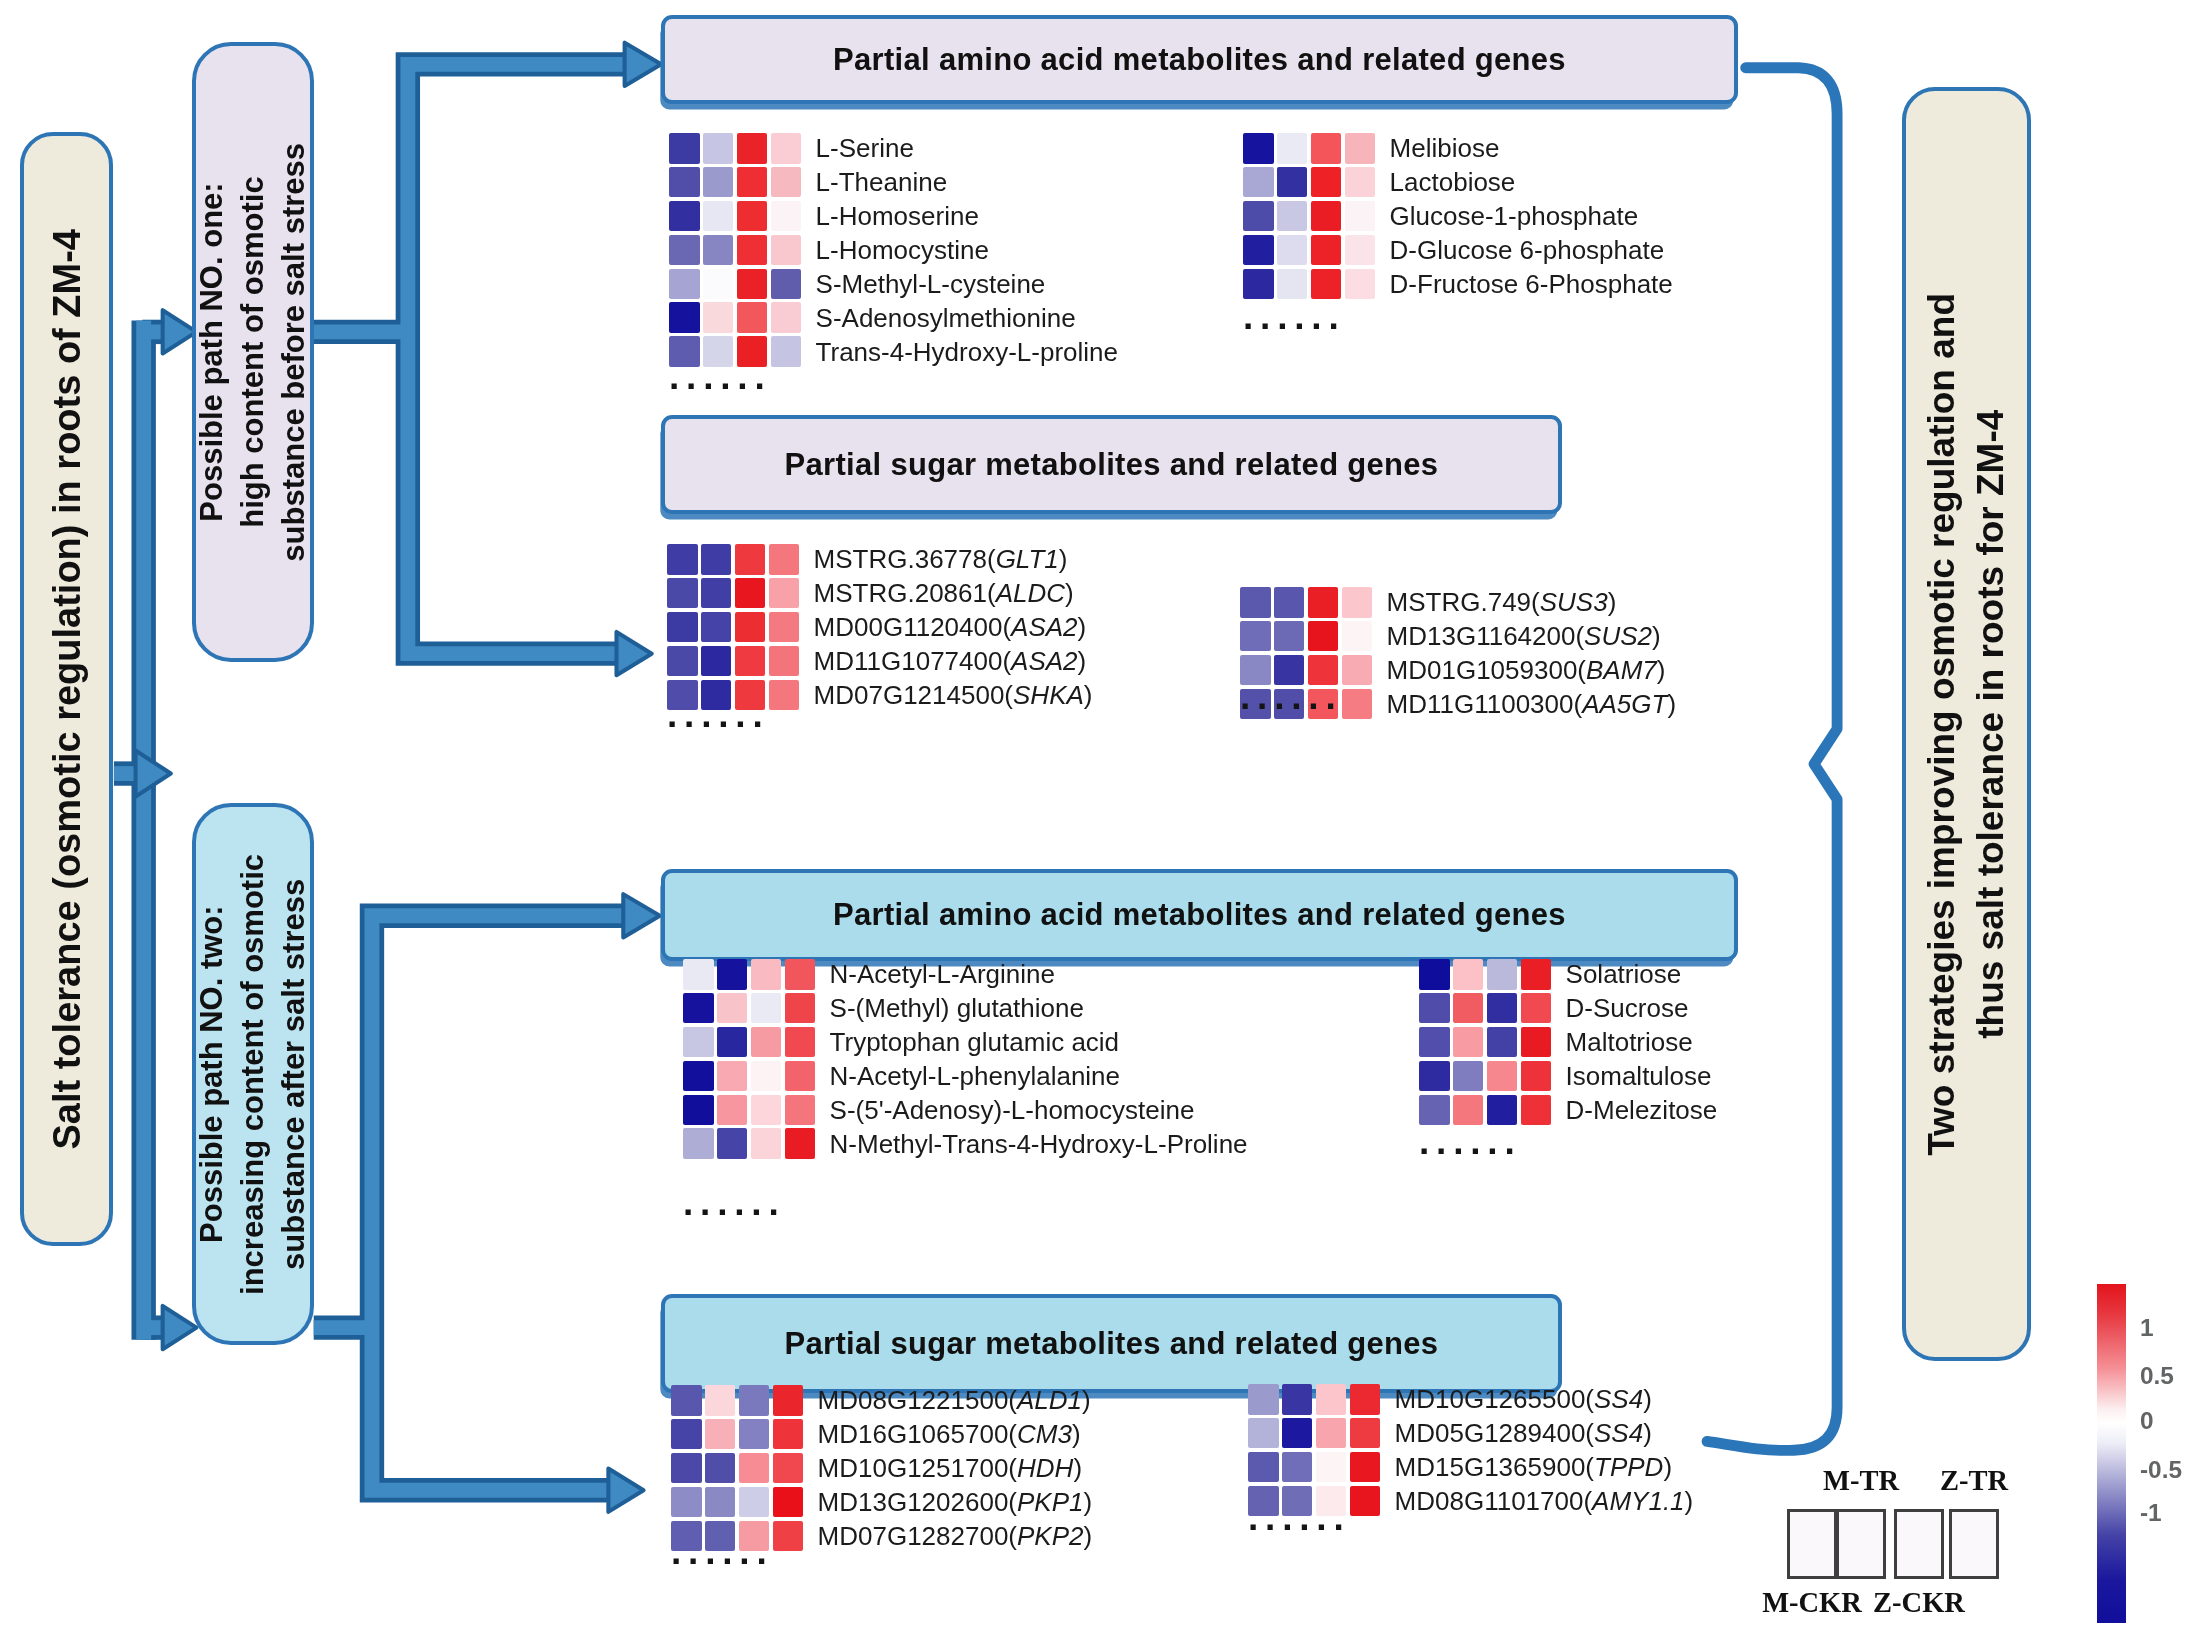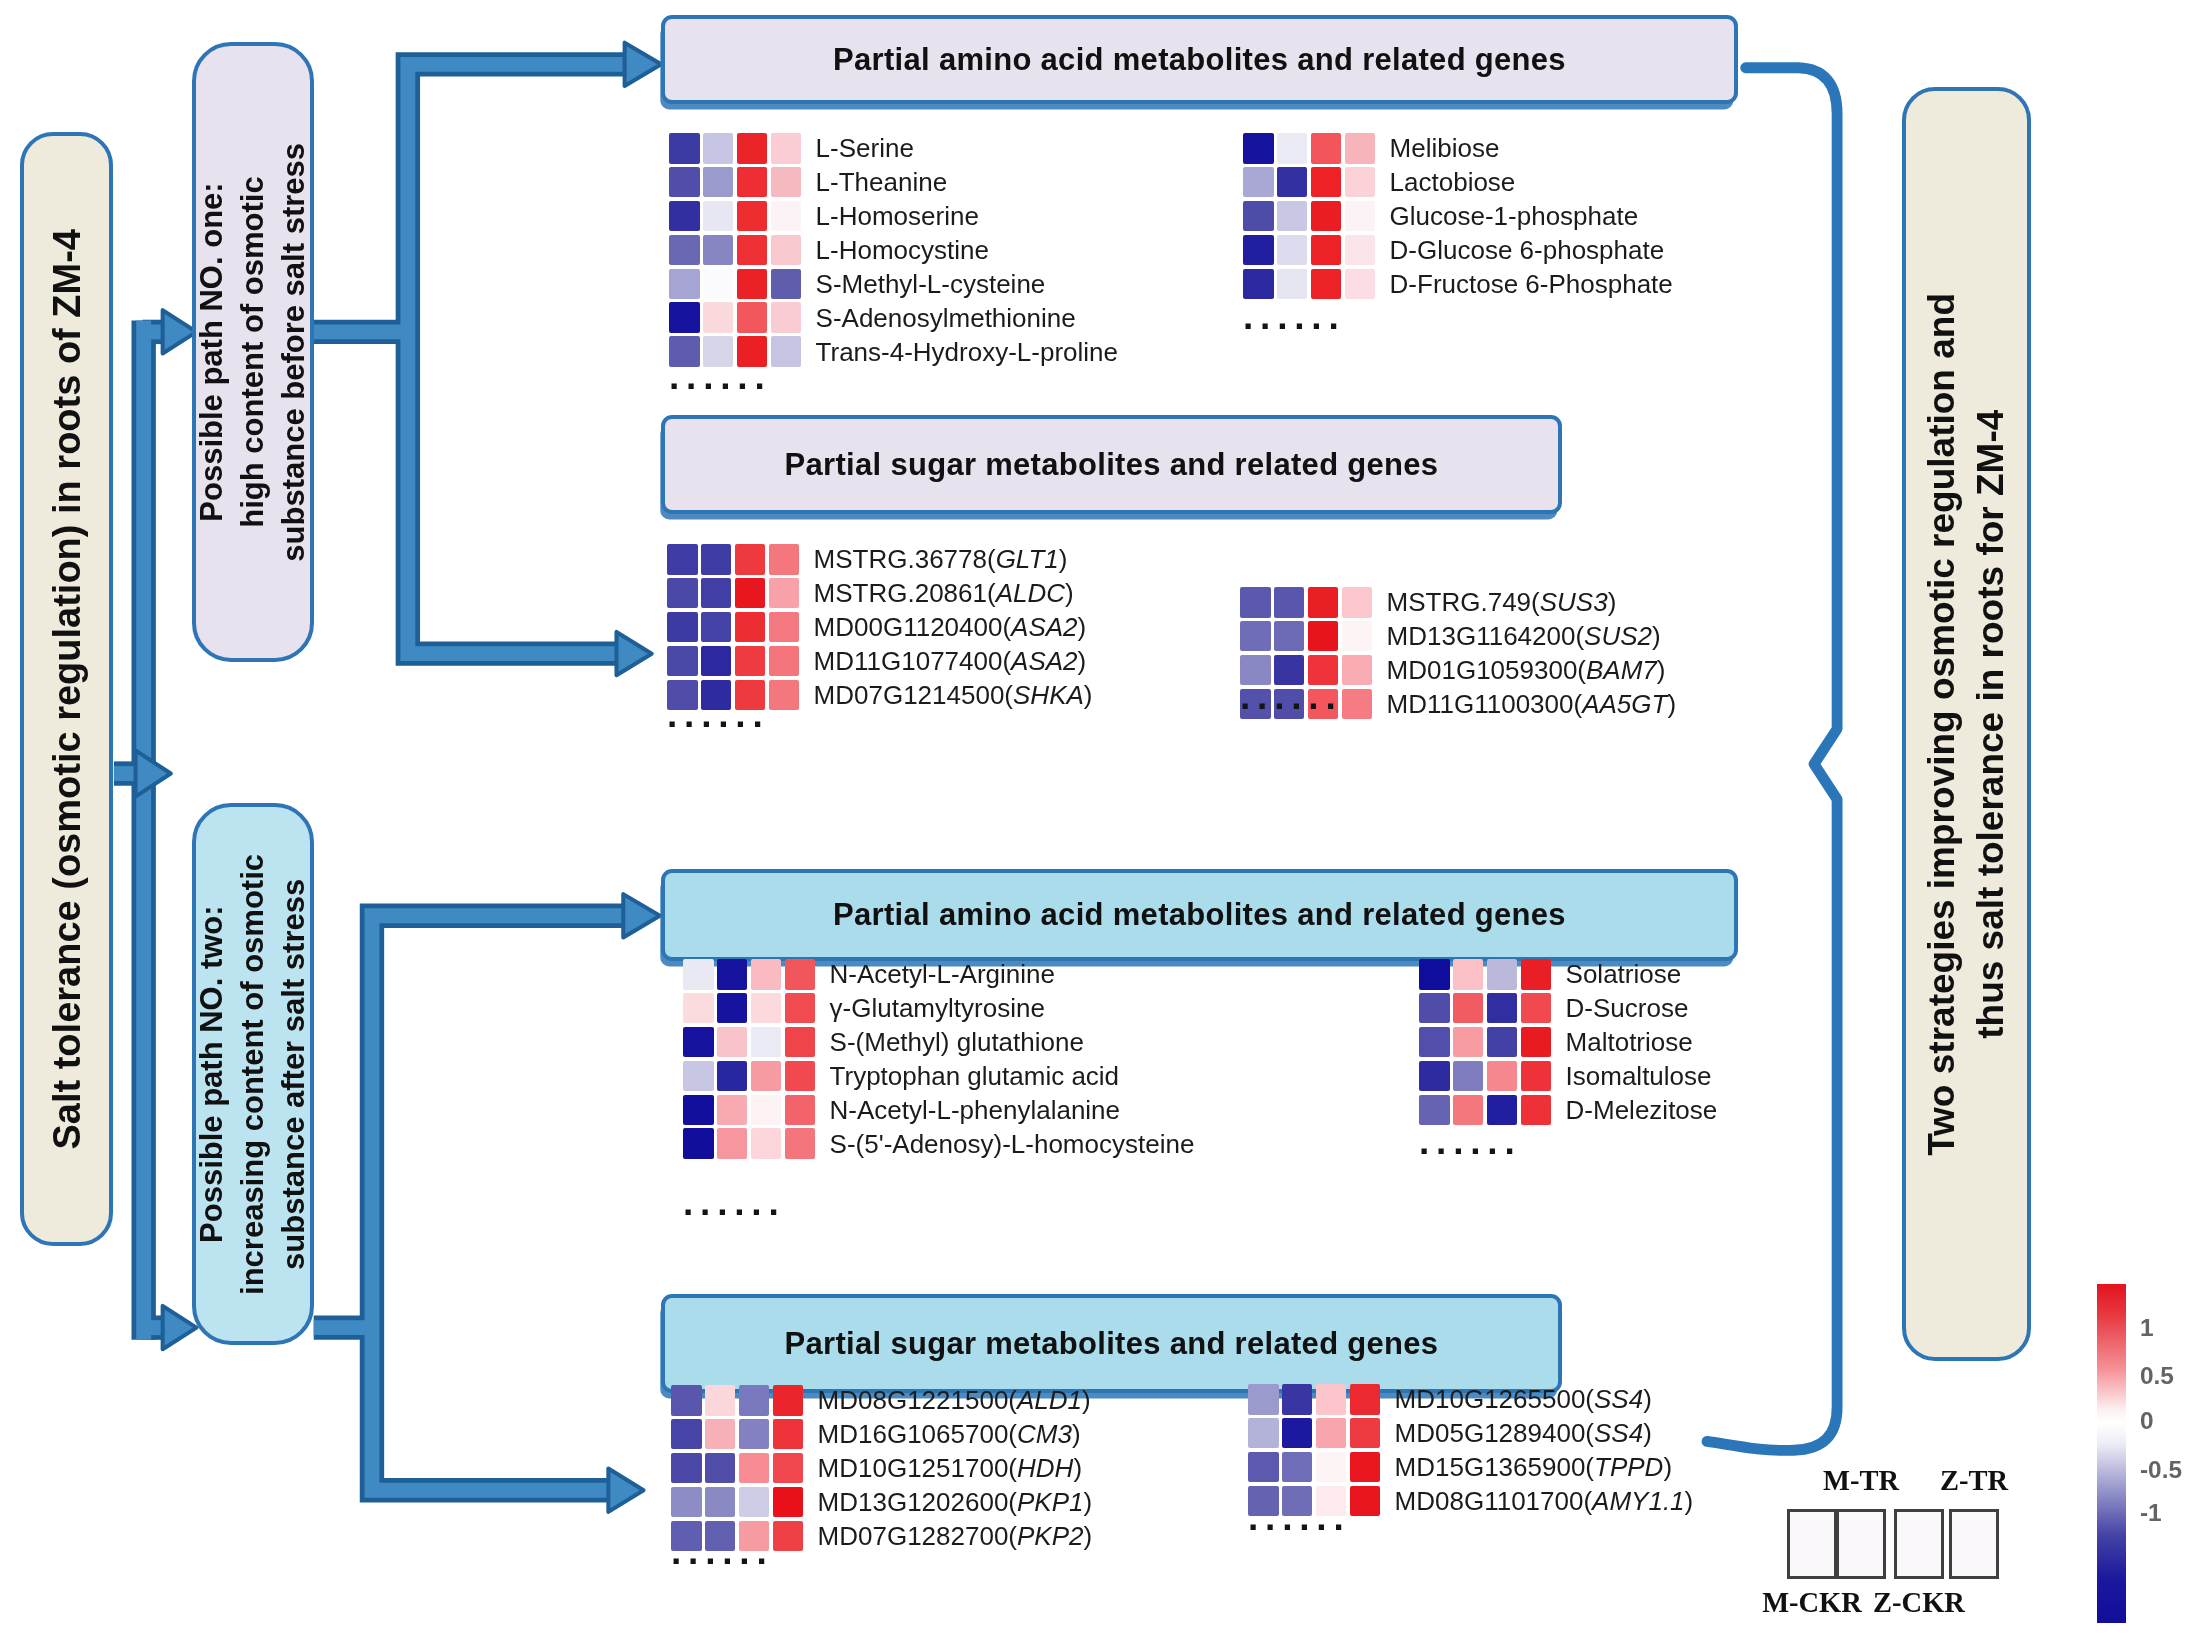--- a/index.html
+++ b/index.html
@@ -266,27 +266,20 @@
     </div>
   <div class="hm" style="left:683px;top:959px;">
       <div class="hm-row">
         <span class="hm-cell" style="background: rgb(233, 233, 244);"></span>
         <span class="hm-cell" style="background: rgb(21, 19, 157);"></span>
         <span class="hm-cell" style="background: rgb(249, 186, 193);"></span>
         <span class="hm-cell" style="background: rgb(240, 86, 91);"></span>
         <span class="hm-label">N-Acetyl-L-Arginine</span>
       </div>
       <div class="hm-row">
-        <span class="hm-cell" style="background: rgb(250, 219, 222);"></span>
-        <span class="hm-cell" style="background: rgb(22, 20, 158);"></span>
-        <span class="hm-cell" style="background: rgb(252, 217, 221);"></span>
-        <span class="hm-cell" style="background: rgb(240, 75, 81);"></span>
-        <span class="hm-label">γ-Glutamyltyrosine</span>
-      </div>
-      <div class="hm-row">
         <span class="hm-cell" style="background: rgb(22, 18, 157);"></span>
         <span class="hm-cell" style="background: rgb(249, 195, 202);"></span>
         <span class="hm-cell" style="background: rgb(234, 234, 244);"></span>
         <span class="hm-cell" style="background: rgb(239, 69, 74);"></span>
         <span class="hm-label">S-(Methyl) glutathione</span>
       </div>
       <div class="hm-row">
         <span class="hm-cell" style="background: rgb(199, 198, 227);"></span>
         <span class="hm-cell" style="background: rgb(41, 39, 160);"></span>
         <span class="hm-cell" style="background: rgb(247, 155, 162);"></span>
@@ -299,20 +292,27 @@
         <span class="hm-cell" style="background: rgb(253, 243, 245);"></span>
         <span class="hm-cell" style="background: rgb(242, 99, 107);"></span>
         <span class="hm-label">N-Acetyl-L-phenylalanine</span>
       </div>
       <div class="hm-row">
         <span class="hm-cell" style="background: rgb(16, 14, 155);"></span>
         <span class="hm-cell" style="background: rgb(247, 150, 158);"></span>
         <span class="hm-cell" style="background: rgb(252, 214, 218);"></span>
         <span class="hm-cell" style="background: rgb(244, 118, 124);"></span>
         <span class="hm-label">S-(5'-Adenosy)-L-homocysteine</span>
+      </div>
+      <div class="hm-row">
+        <span class="hm-cell" style="background: rgb(174, 173, 214);"></span>
+        <span class="hm-cell" style="background: rgb(70, 68, 167);"></span>
+        <span class="hm-cell" style="background: rgb(251, 212, 217);"></span>
+        <span class="hm-cell" style="background: rgb(234, 28, 35);"></span>
+        <span class="hm-label">N-Methyl-Trans-4-Hydroxy-L-Proline</span>
       </div>
     </div>
   <div class="hm" style="left:1419px;top:959px;">
       <div class="hm-row">
         <span class="hm-cell" style="background: rgb(15, 13, 155);"></span>
         <span class="hm-cell" style="background: rgb(251, 193, 199);"></span>
         <span class="hm-cell" style="background: rgb(186, 185, 219);"></span>
         <span class="hm-cell" style="background: rgb(234, 31, 38);"></span>
         <span class="hm-label">Solatriose</span>
       </div>

